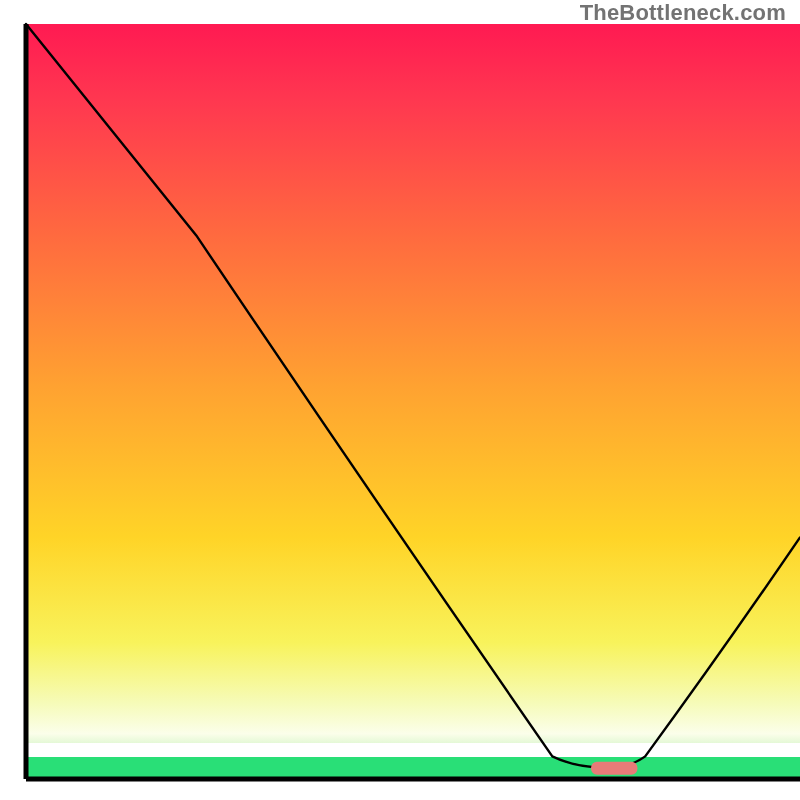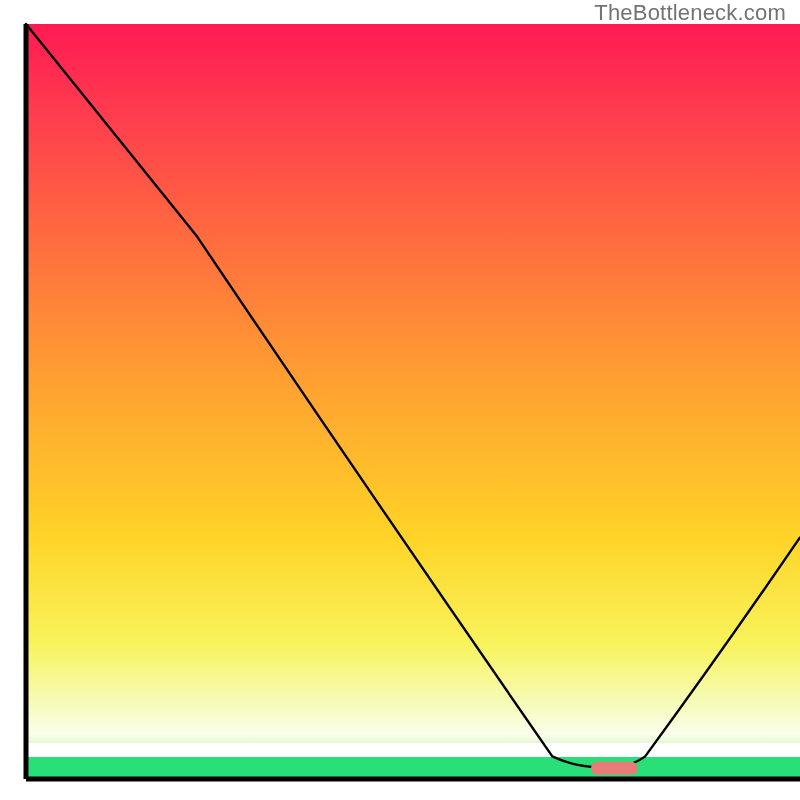--- a/index.html
+++ b/index.html
@@ -13,21 +13,21 @@
   .stage {
     position: relative;
     width: 800px;
     height: 800px;
   }
   .watermark {
     position: absolute;
     top: 0px;
     right: 14px;
     font-size: 22px;
-    font-weight: 400;
+    font-weight: 700;
     color: #737373;
     letter-spacing: 0.2px;
   }
   svg.plot {
     position: absolute;
     left: 0;
     top: 0;
     width: 800px;
     height: 800px;
   }

